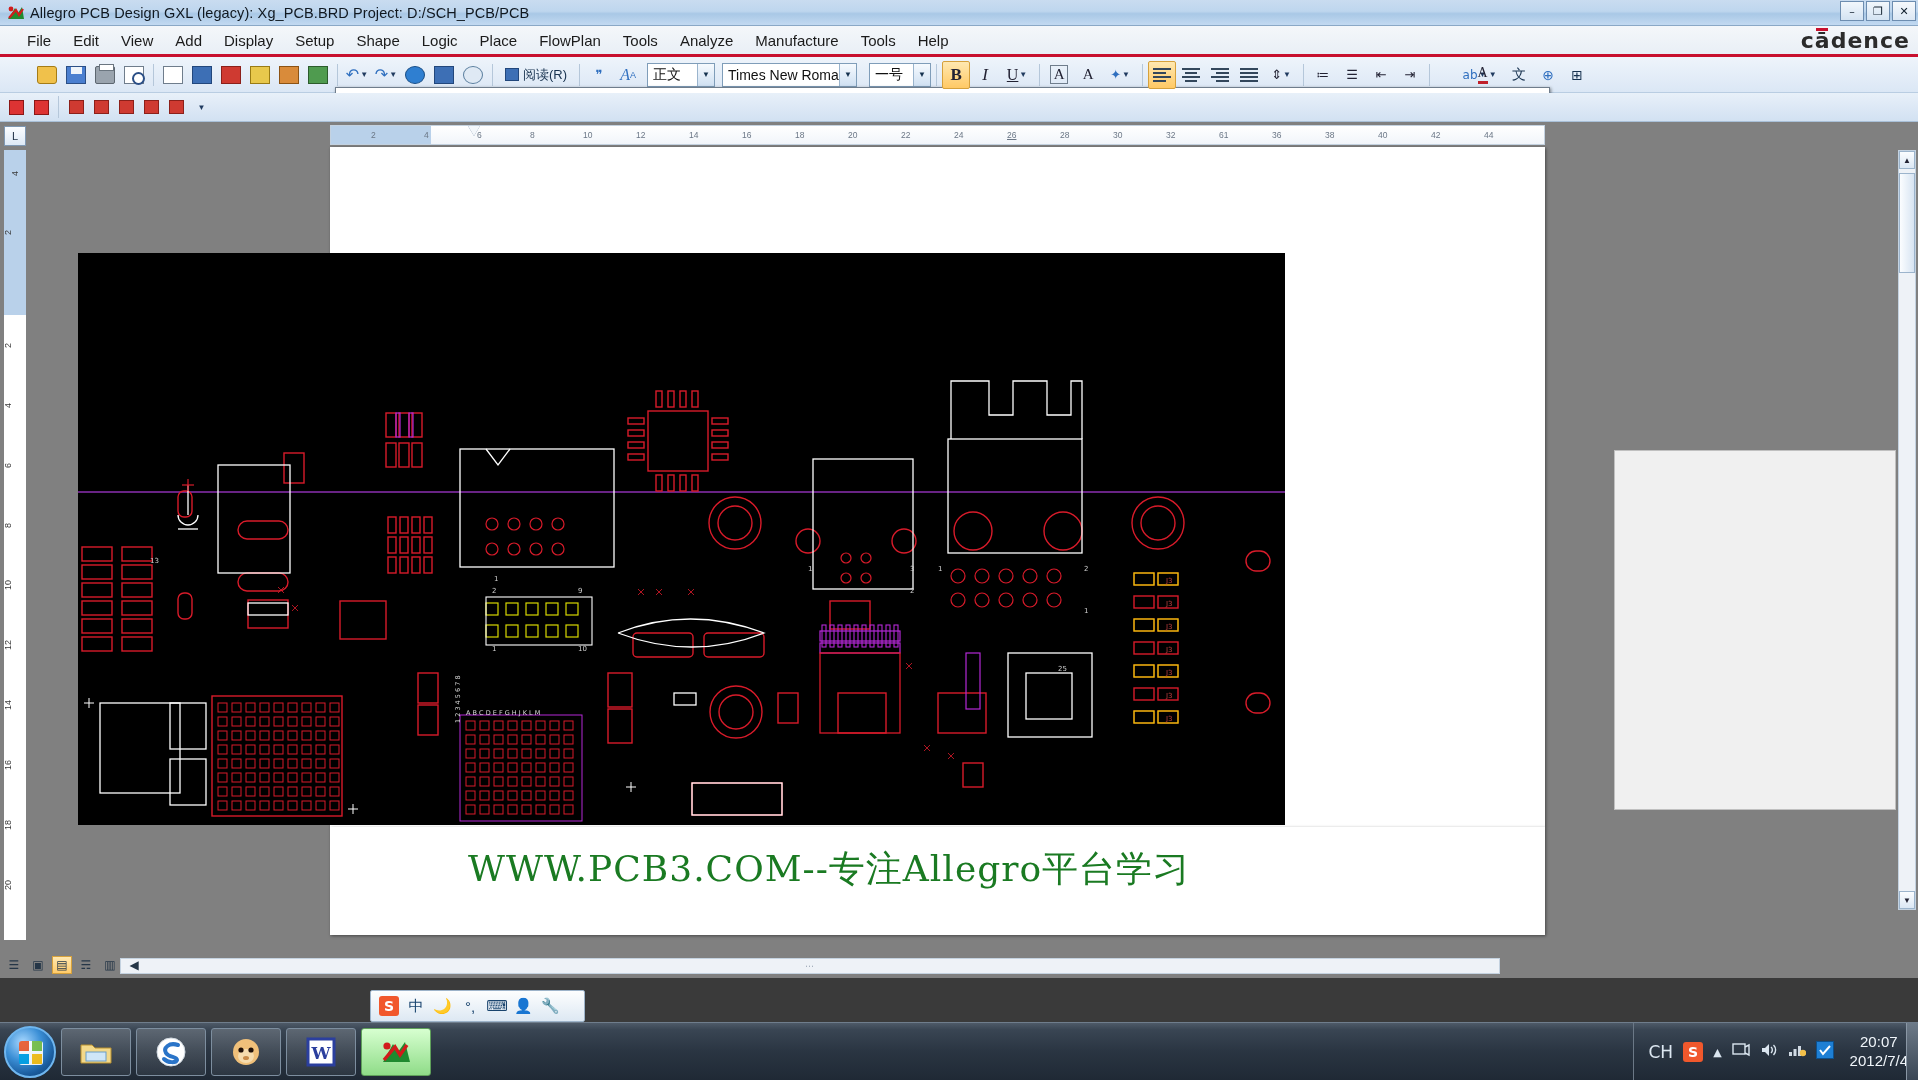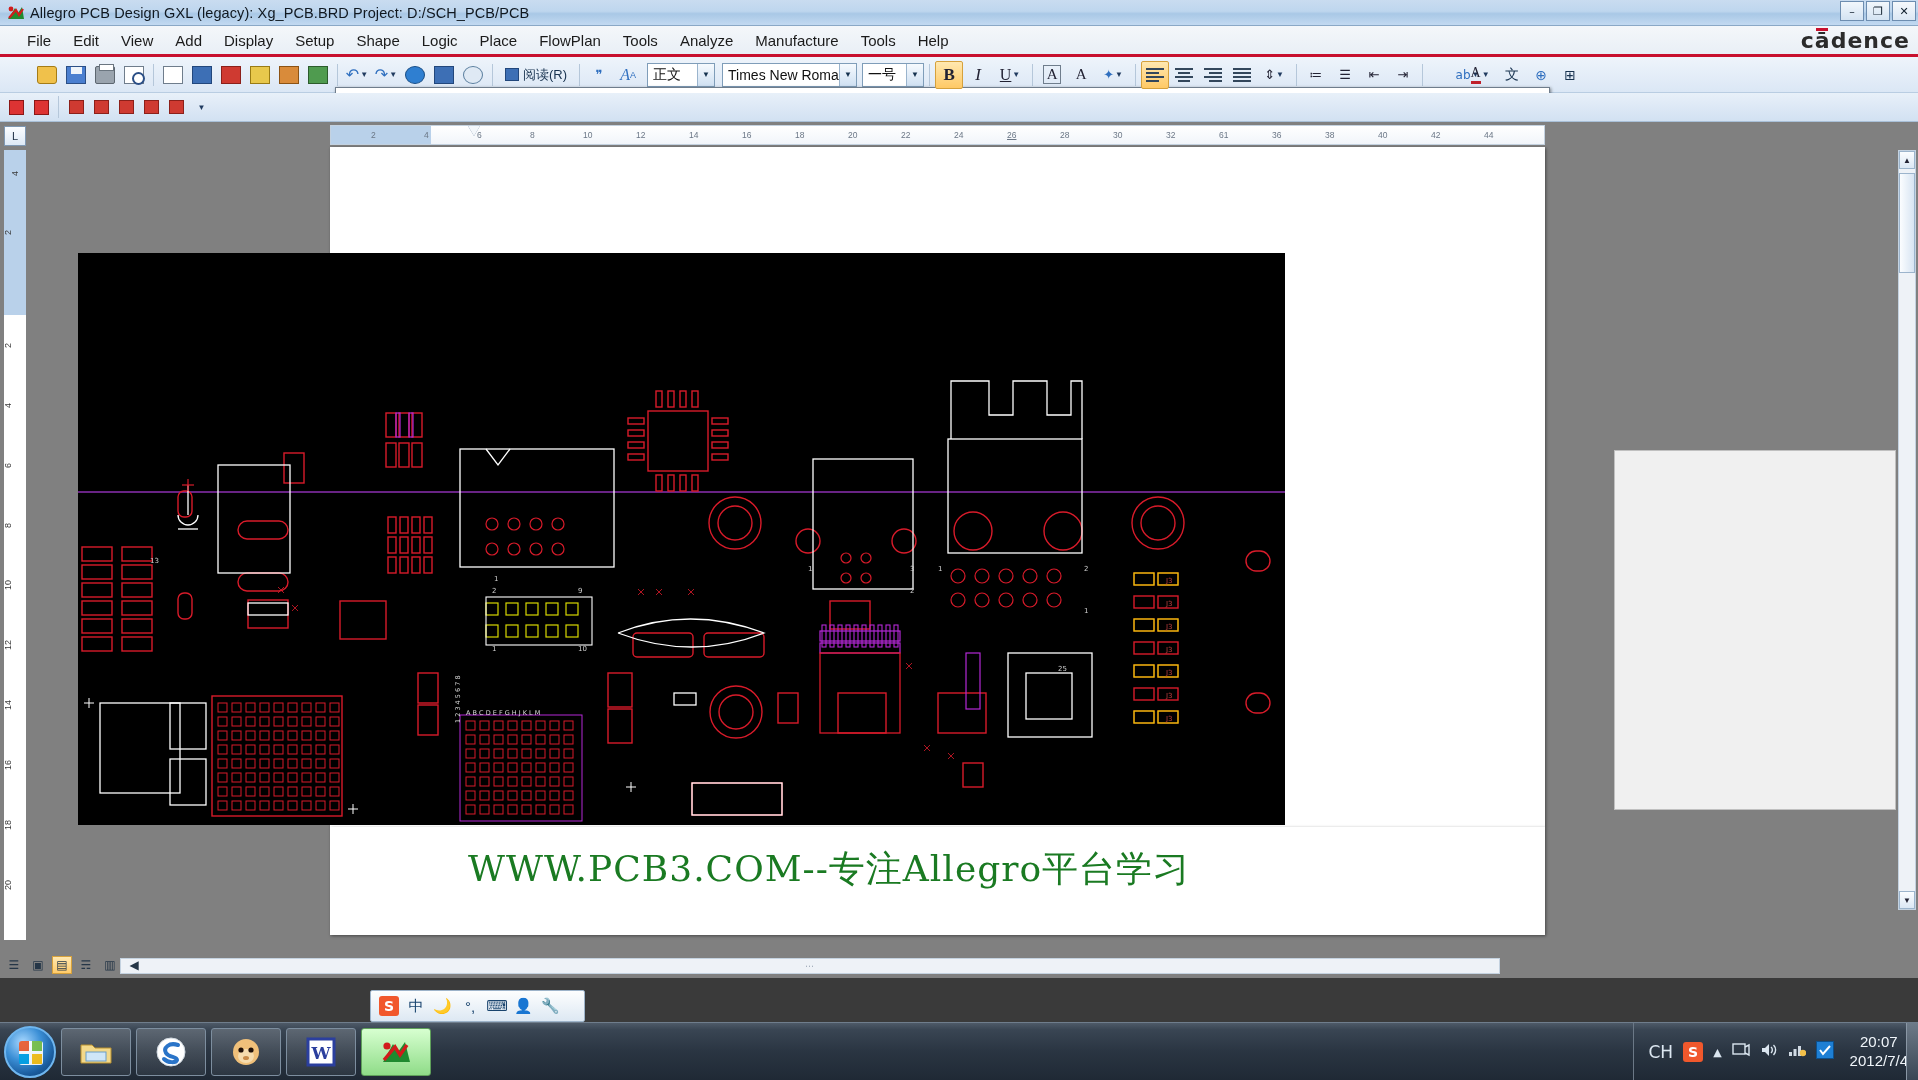--- a/index.html
+++ b/index.html
@@ -383,21 +383,21 @@
       </div>
 
     <div class="combo style-combo" style="margin-left:4px;">
       <span class="cval">正文</span>
       <span class="carrow">▼</span>
     </div>
     <div class="combo font-combo" style="margin-left:6px;">
       <span class="cval">Times New Roman</span>
       <span class="carrow">▼</span>
     </div>
-    <div class="combo size-combo" style="margin-left:4px;">
+    <div class="combo size-combo" style="margin-left:11px;">
       <span class="cval">一号</span>
       <span class="carrow">▼</span>
     </div>
 
     <div class="tbsep"></div>
     <div class="tbtn active">
         <span class="bold-g">B</span>
       </div>
     <div class="tbtn">
         <span class="ital-g">I</span>

